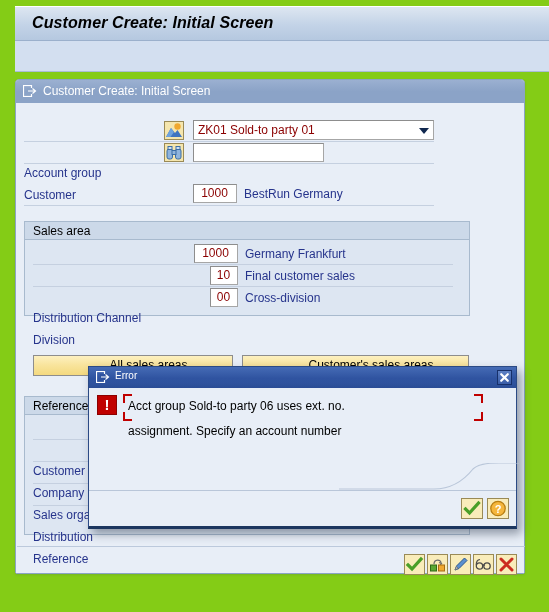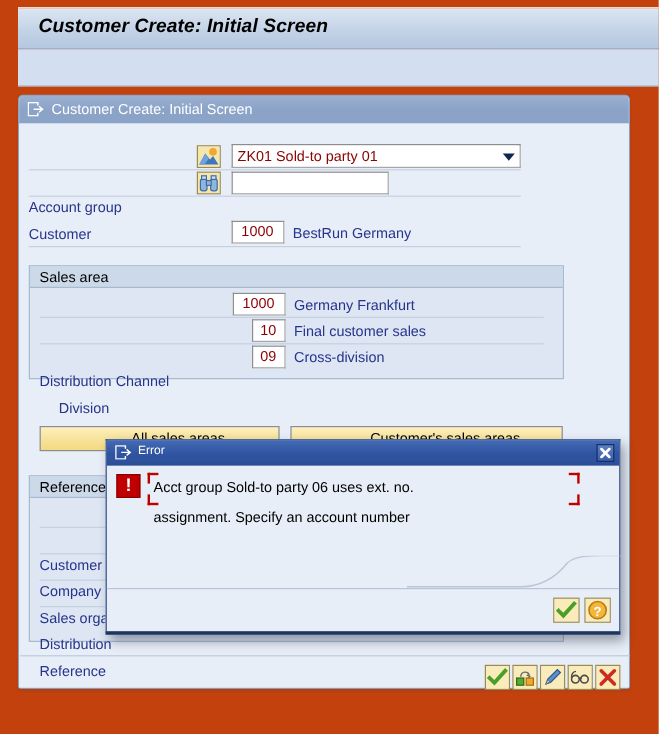--- a/index.html
+++ b/index.html
@@ -15,21 +15,21 @@
     color: #000;
     overflow: hidden;
     position: relative;
   }
 
   
   #app-shell {
     position: absolute;
     left: 0; top: 0;
     width: 549px; height: 612px;
-    background: #c2410c;
+    background: #84cc16;
   }
 
   
   #app-titlebar {
     position: absolute;
     left: 15px; top: 6px;
     width: 534px; height: 35px;
     background: linear-gradient(to bottom, #dde6f1 0%, #c3d3e7 55%, #b5c8e0 100%);
     border-top: 1px solid #ffffff;
     border-bottom: 1px solid #9bb0cc;
@@ -392,22 +392,22 @@
 
         <div class="input-box numeric" style="left:169px; top:22px; width:44px;">1000</div>
         <div class="field-desc" style="left:220px; top:25px;">Germany Frankfurt</div>
         <div class="row-sep" style="left:8px; top:42px; width:420px;"></div>
 
         <div class="field-label" style="left:8px; top:47px;">Distribution Channel</div>
         <div class="input-box numeric" style="left:185px; top:44px; width:28px;">10</div>
         <div class="field-desc" style="left:220px; top:47px;">Final customer sales</div>
         <div class="row-sep" style="left:8px; top:64px; width:420px;"></div>
 
-        <div class="field-label" style="left:24px; top:69px;">Division</div>
-        <div class="input-box numeric" style="left:185px; top:66px; width:28px;">09</div>
+        <div class="field-label" style="left:8px; top:69px;">Division</div>
+        <div class="input-box numeric" style="left:185px; top:66px; width:28px;">00</div>
         <div class="field-desc" style="left:220px; top:69px;">Cross-division</div>
       </div>
 
       <div class="push-btn" style="left:17px; top:252px; width:200px;">All sales areas...</div>
       <div class="push-btn" style="left:226px; top:252px; width:227px;">Customer's sales areas...</div>
 
       <div class="group-box" style="left:8px; top:293px; width:446px; height:139px;">
         <div class="group-title-bar">
           <div class="group-title-text">Reference</div>
         </div>

